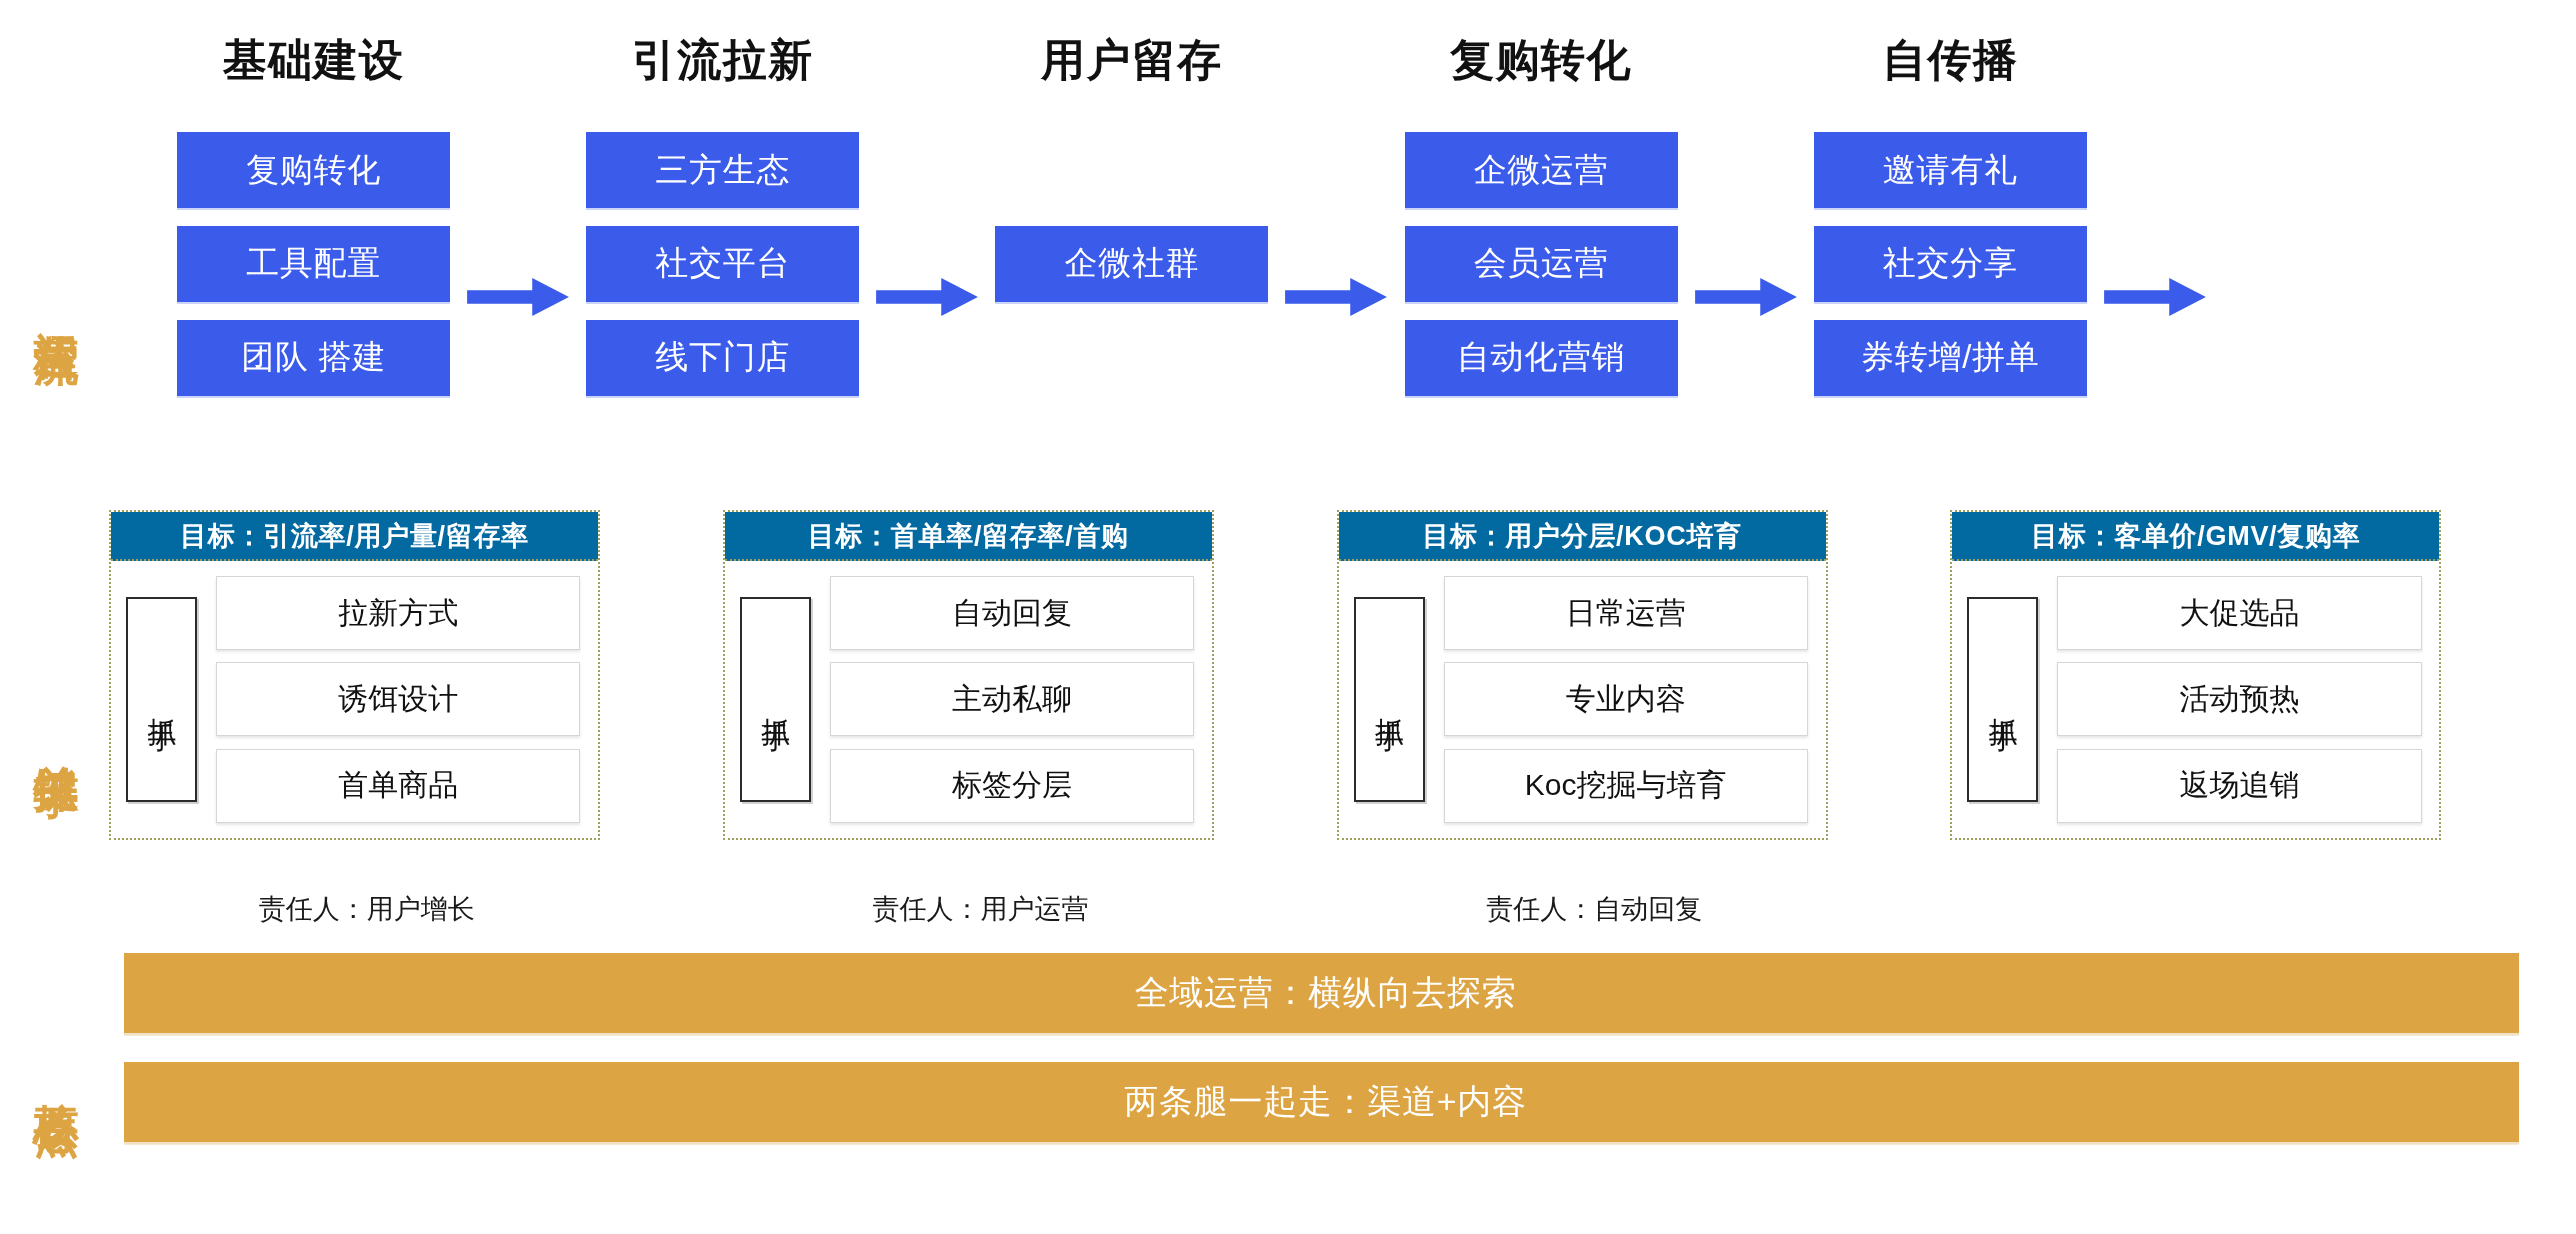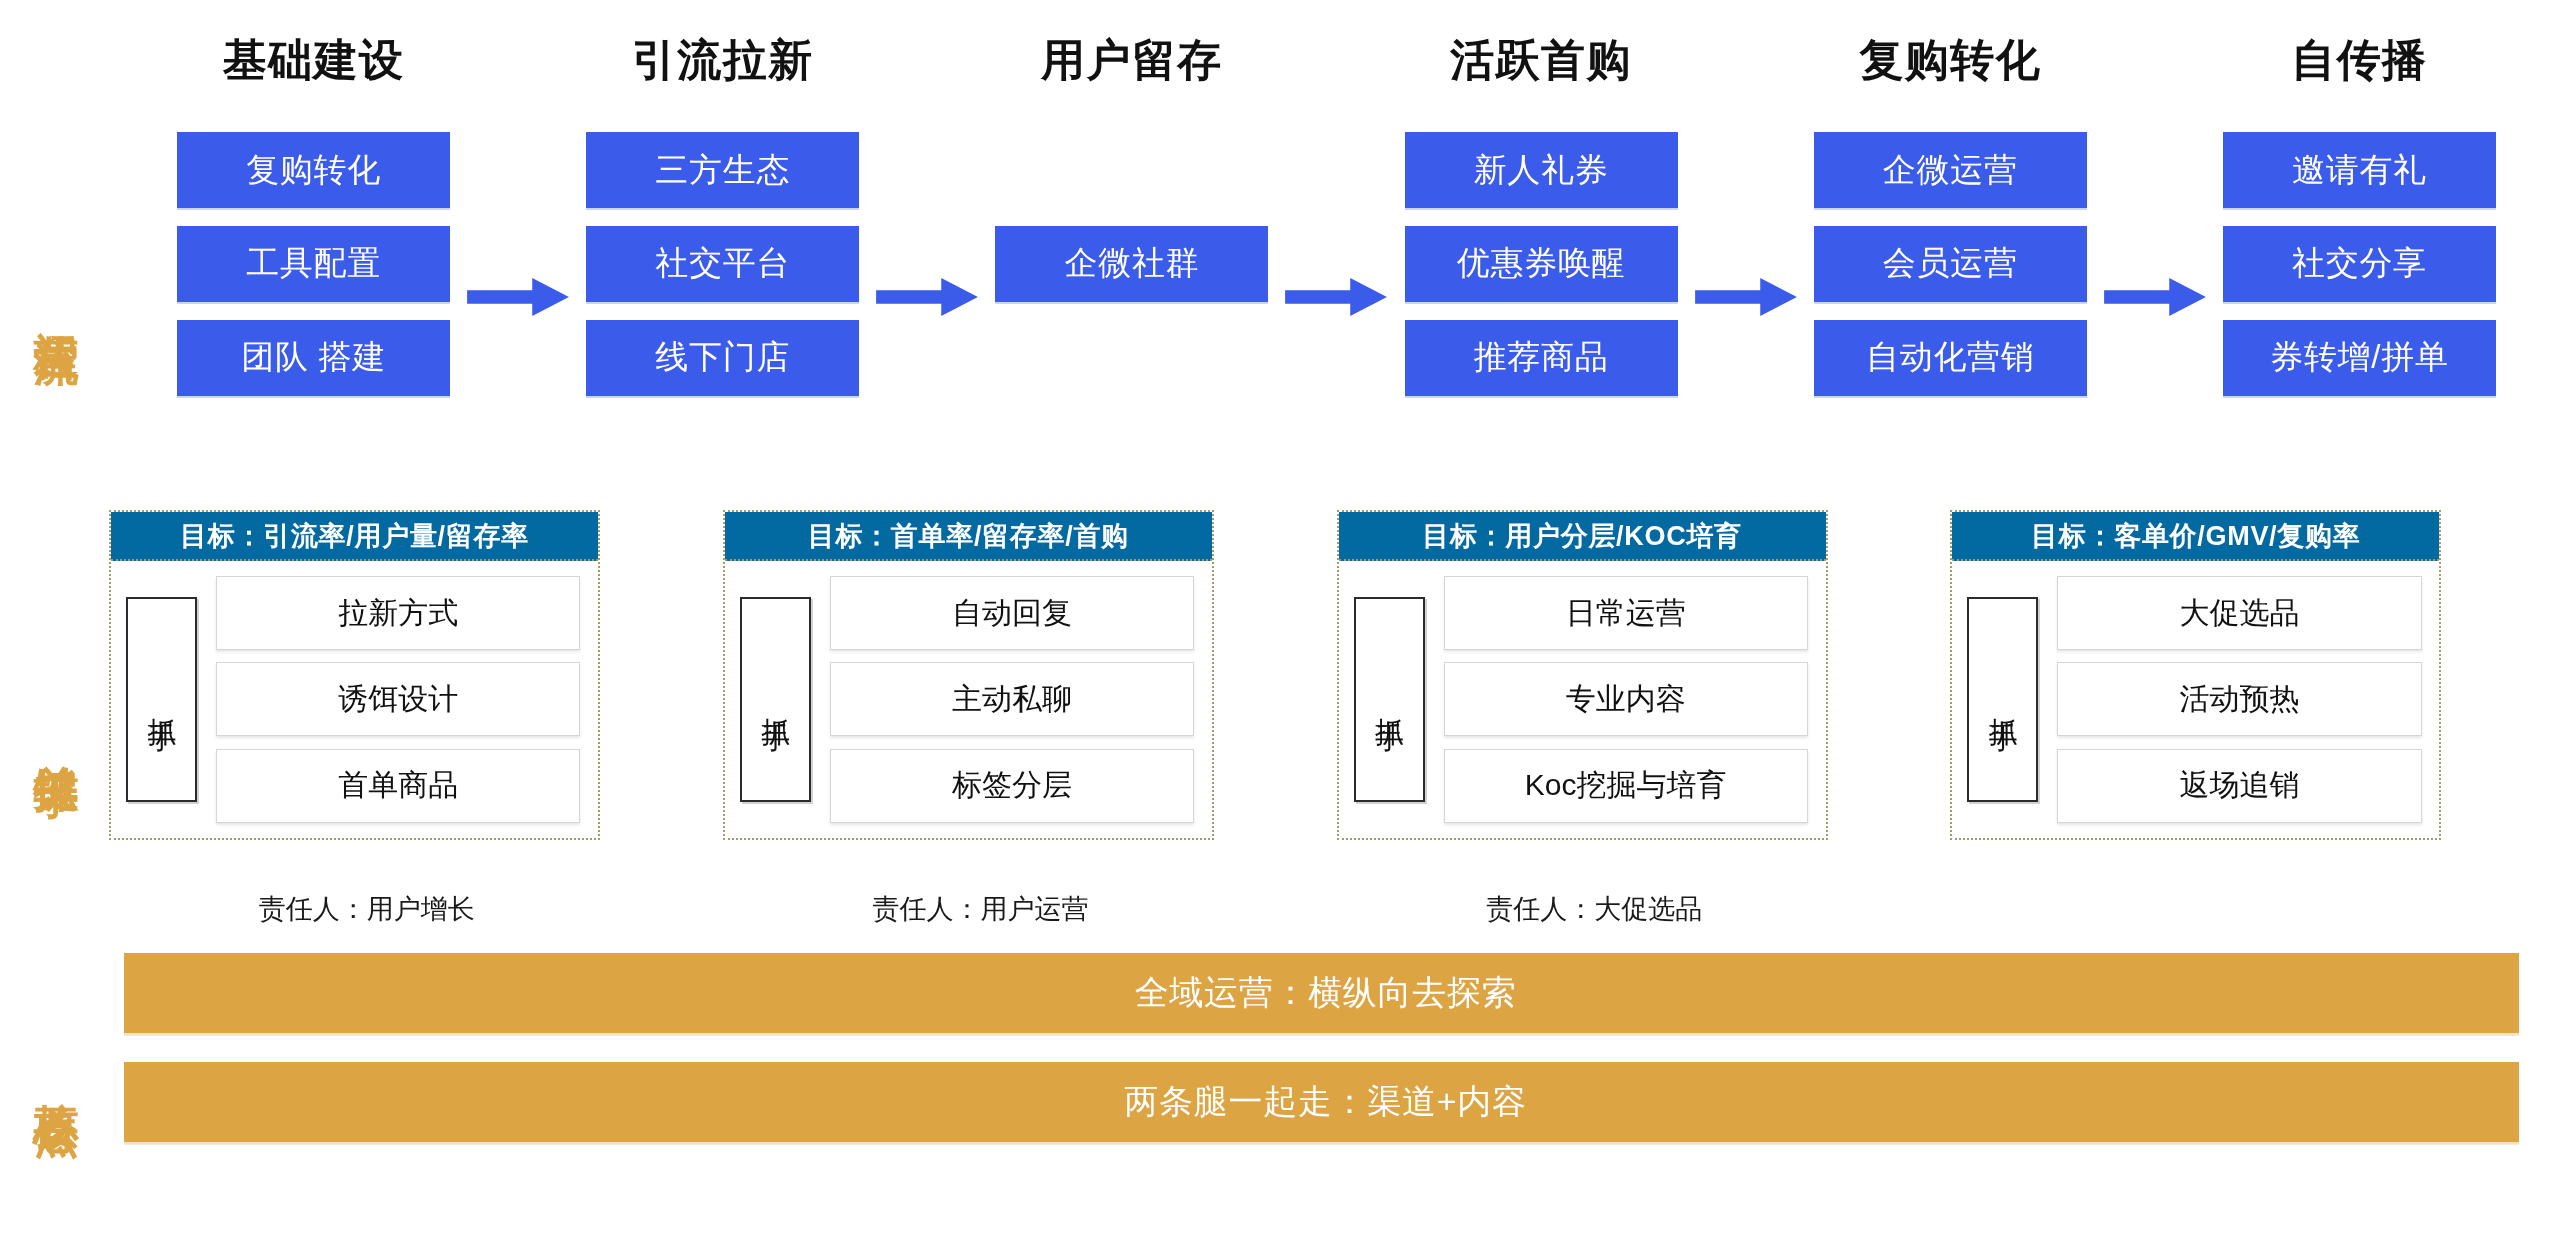--- a/index.html
+++ b/index.html
@@ -222,28 +222,20 @@
 
       <div class="flow-col">
         <div class="flow-head">用户留存</div>
         <div class="flow-stack">
           <div class="flow-box ghost"></div>
           <div class="flow-box">企微社群</div>
           <div class="flow-box ghost"></div>
         </div>
       </div>
 
-      <div class="flow-col">
-        <div class="flow-head">活跃首购</div>
-        <div class="flow-stack">
-          <div class="flow-box">新人礼券</div>
-          <div class="flow-box">优惠券唤醒</div>
-          <div class="flow-box">推荐商品</div>
-        </div>
-      </div>
 
       <div class="flow-col">
         <div class="flow-head">复购转化</div>
         <div class="flow-stack">
           <div class="flow-box">企微运营</div>
           <div class="flow-box">会员运营</div>
           <div class="flow-box">自动化营销</div>
         </div>
       </div>
 
@@ -327,21 +319,21 @@
           <div class="handle">
             <span>抓手</span>
           </div>
           <div class="lever-items">
             <div class="lever-item">日常运营</div>
             <div class="lever-item">专业内容</div>
             <div class="lever-item">Koc挖掘与培育</div>
           </div>
         </div>
       </div>
-      <div class="owner">责任人：大促选品</div>
+      <div class="owner">责任人：自动回复</div>
     </div>
 
     <div class="lever-col">
       <div class="lever-card">
         <div class="lever-goal">目标：客单价/GMV/复购率</div>
         <div class="lever-body">
           <div class="handle">
             <span>抓手</span>
           </div>
           <div class="lever-items">

